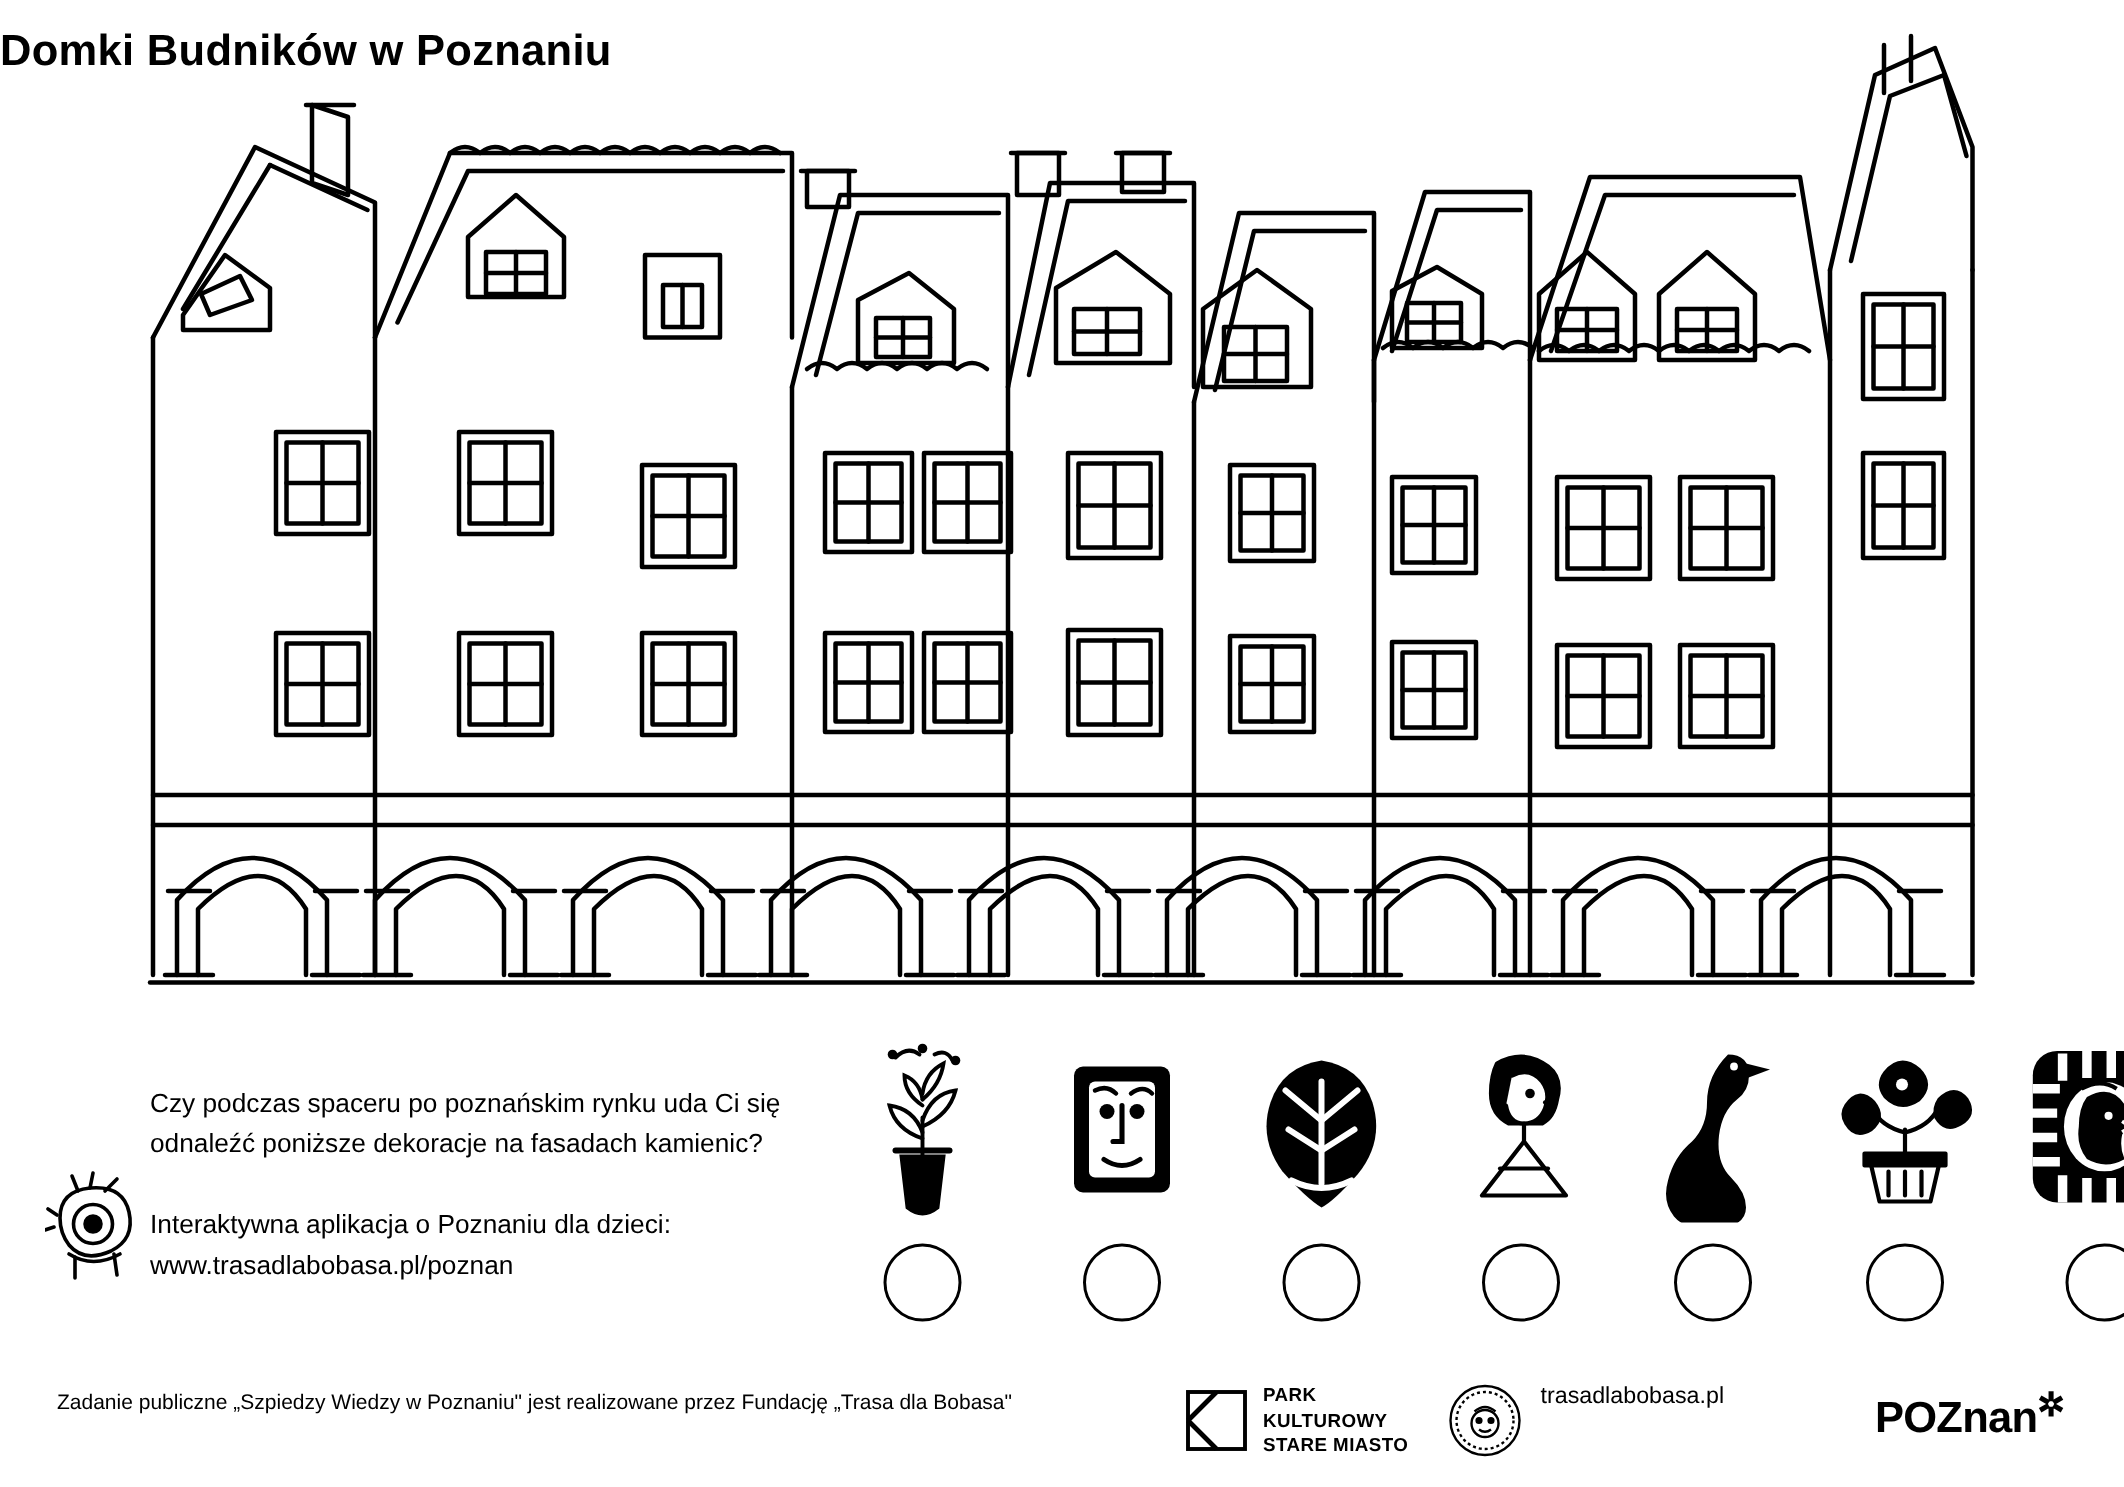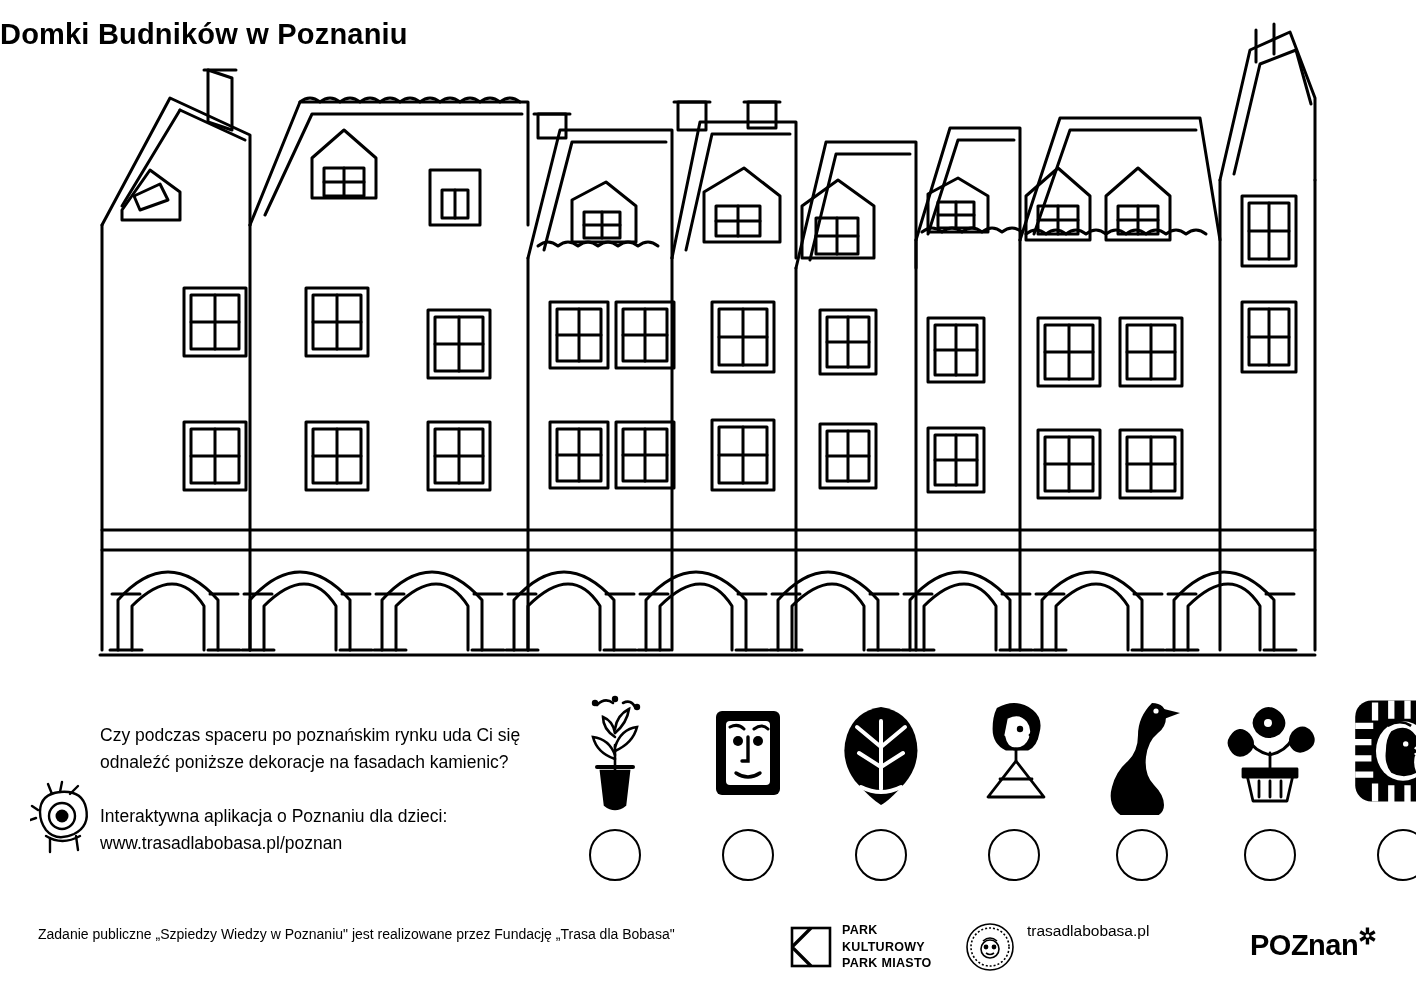--- a/index.html
+++ b/index.html
@@ -530,21 +530,21 @@
     <div class="logo-park">
       <div class="park-mark">
         <svg viewBox="0 0 42 42" fill="none" stroke="#000" stroke-width="2.6">
           <rect x="2" y="2" width="38" height="38"></rect>
           <path d="M2 21 L21 2 M2 21 L21 40" stroke-width="3.2"></path>
         </svg>
       </div>
       <div class="park-words">
         <div>PARK</div>
         <div>KULTUROWY</div>
-        <div>PARK MIASTO</div>
+        <div>STARE MIASTO</div>
       </div>
     </div>
 
     <div class="logo-trasa">
       <div class="trasa-seal">
         <svg viewBox="0 0 50 50" fill="none" stroke="#000" stroke-width="1.6">
           <circle cx="25" cy="25" r="23"></circle>
           <circle cx="25" cy="25" r="19" stroke-dasharray="2 2"></circle>
           <circle cx="25" cy="27" r="9"></circle>
           <circle cx="21" cy="25" r="1.6" fill="#000"></circle>

